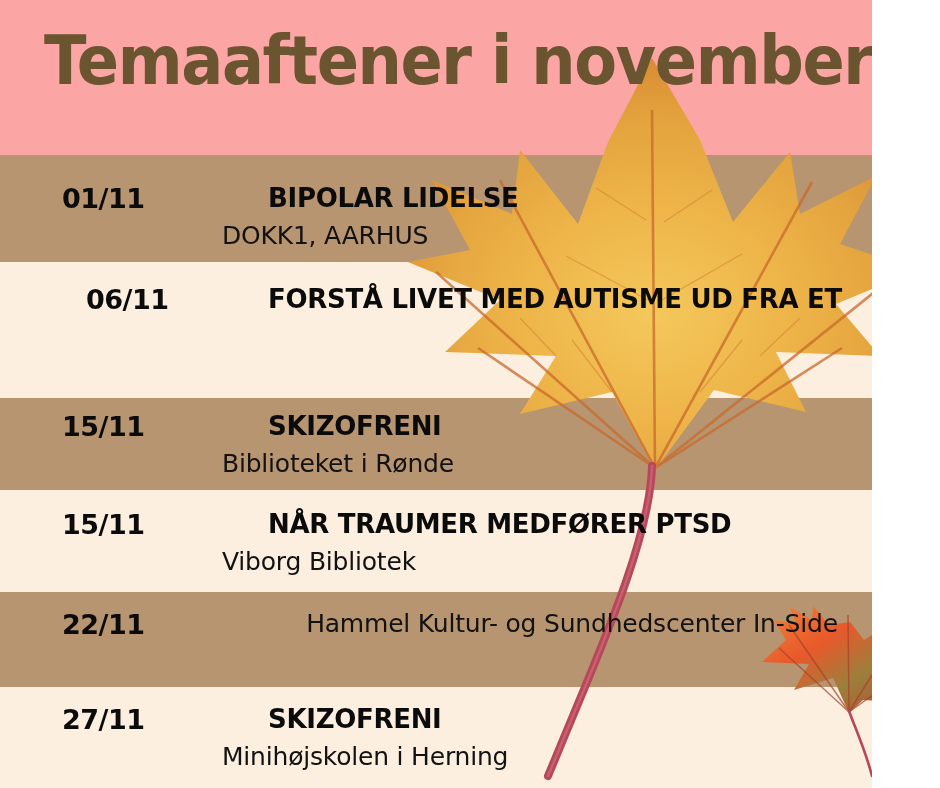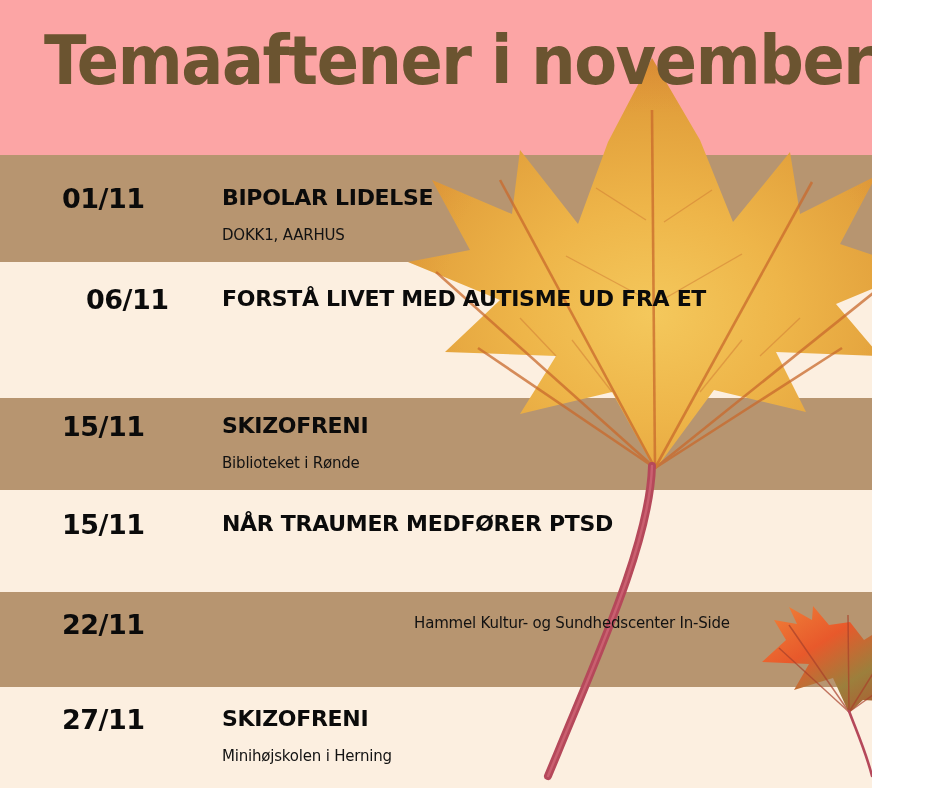--- a/index.html
+++ b/index.html
@@ -54,28 +54,29 @@
     letter-spacing:-0.5px;
     white-space:nowrap;
   }
   .row .body{
     position:absolute;
     left:222px;
     width:700px;
   }
   .row .ev-title{
     font-family:"DejaVu Sans", sans-serif;
-    font-size:22px;font-weight:bold;color:#0b0b0b;
+    font-size:26px;font-weight:bold;color:#0b0b0b;
     letter-spacing:-0.3px;
     line-height:38px;
     white-space:nowrap;
+    margin-left:46px;
   }
   .row .ev-place{
     font-family:"DejaVu Sans", sans-serif;
-    font-size:15px;font-weight:normal;color:#121212;
+    font-size:25px;font-weight:normal;color:#121212;
     letter-spacing:-0.2px;
     line-height:33px;
     white-space:nowrap;
     margin-top:2px;
   }
 </style>
 </head>
 <body>
 
 <div id="poster">
@@ -190,20 +191,21 @@
       <div class="body" style="top:9px;">
         <div class="ev-title">SKIZOFRENI</div>
         <div class="ev-place">Biblioteket i Rønde</div>
       </div>
     </div>
 
     <div class="row" style="top:490px;height:102px;">
       <div class="date" style="top:19px;">15/11</div>
       <div class="body" style="top:15px;">
         <div class="ev-title">NÅR TRAUMER MEDFØRER PTSD</div>
+        <div class="ev-place">Viborg Bibliotek</div>
       </div>
     </div>
 
     <div class="row" style="top:592px;height:95px;text-align:center;">
       <div class="date" style="top:17px;">22/11</div>
       <div class="body" style="top:13px;">
         <div class="ev-place">Hammel Kultur- og Sundhedscenter In-Side</div>
       </div>
     </div>
 

